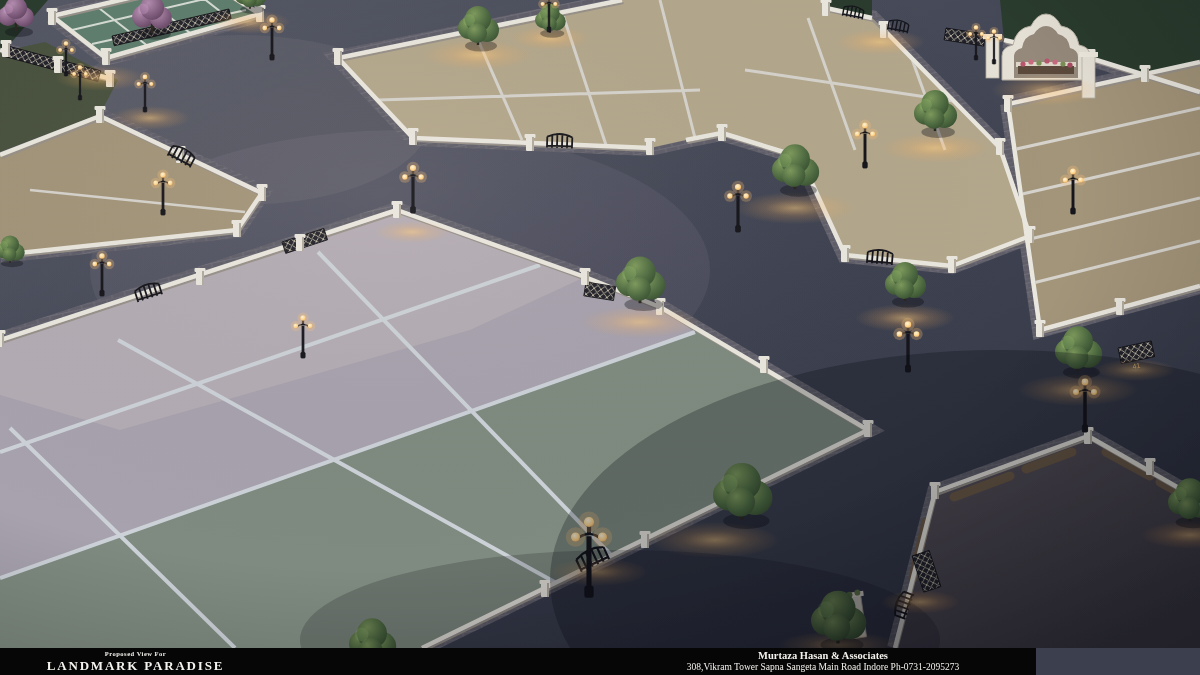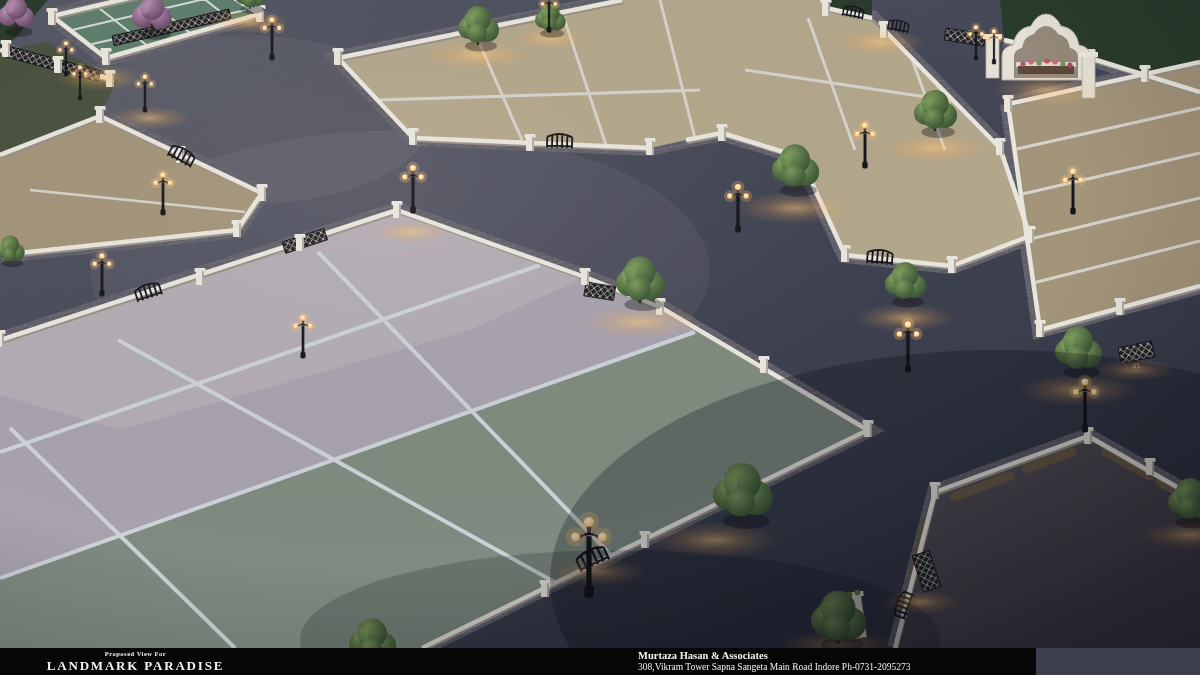--- a/index.html
+++ b/index.html
@@ -3,21 +3,21 @@
 <meta charset="utf-8">
 <style>
   html,body{margin:0;padding:0;background:#111;}
   #stage{position:relative;width:1200px;height:675px;overflow:hidden;
          font-family:"Liberation Serif", serif;background:#3c404e;}
   #scene{position:absolute;left:0;top:0;}
   .footer{position:absolute;left:0;top:648px;width:1036px;height:27px;background:#060606;}
   .f-left{position:absolute;left:38px;top:2px;width:195px;text-align:center;color:#f5f3ee;}
   .f-left .pre{font-weight:bold;font-size:6.5px;line-height:8px;letter-spacing:.5px;}
   .f-left .ttl{font-weight:bold;font-size:13px;line-height:15px;letter-spacing:1.8px;}
-  .f-right{position:absolute;right:28px;top:2px;width:370px;color:#f5f3ee;}
+  .f-right{position:absolute;right:28px;top:2px;width:370px;text-align:center;color:#f5f3ee;}
   .f-right .co{font-weight:bold;font-size:10.5px;line-height:12px;}
   .f-right .ad{font-size:9.5px;line-height:11px;}
 </style>
 </head>
 <body>
 
 <div id="stage">
 <svg id="scene" width="1200" height="648" viewBox="0 0 1200 648">
   <defs>
     <linearGradient id="grBG" x1="0" y1="0" x2="0.85" y2="1">

